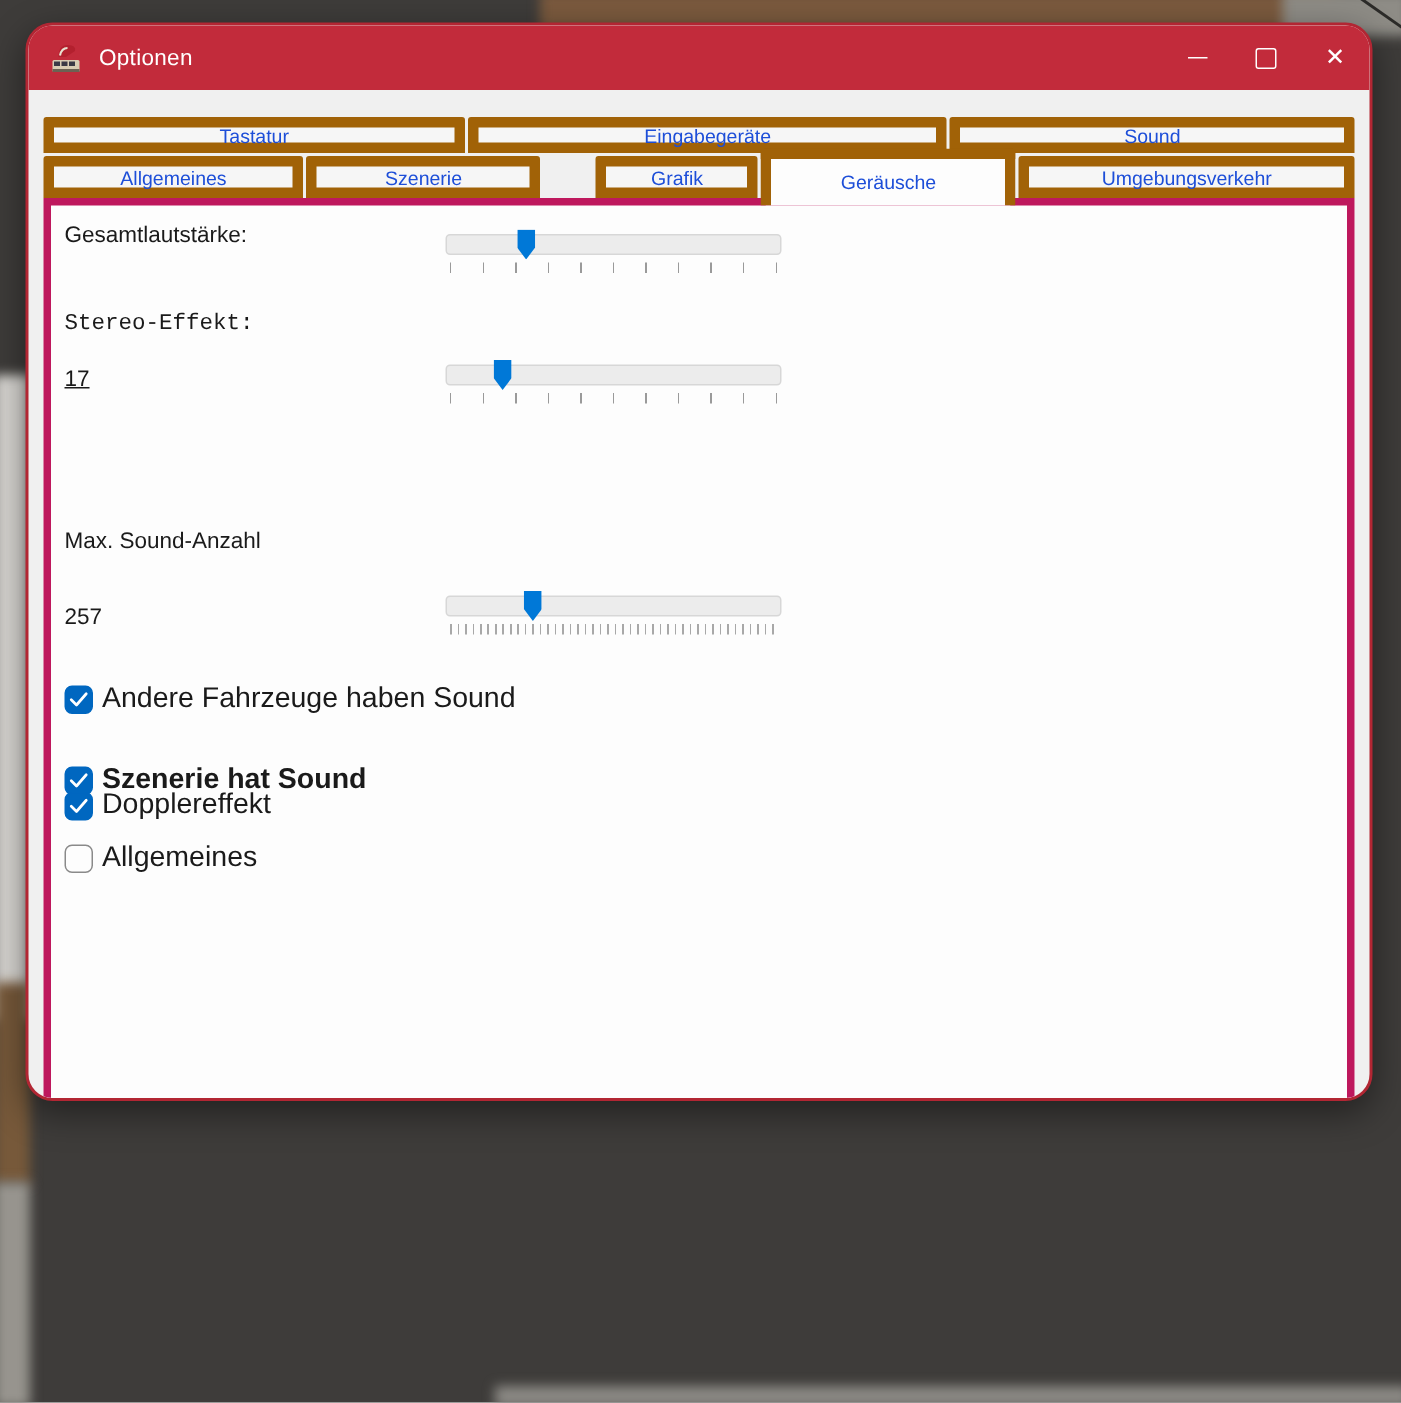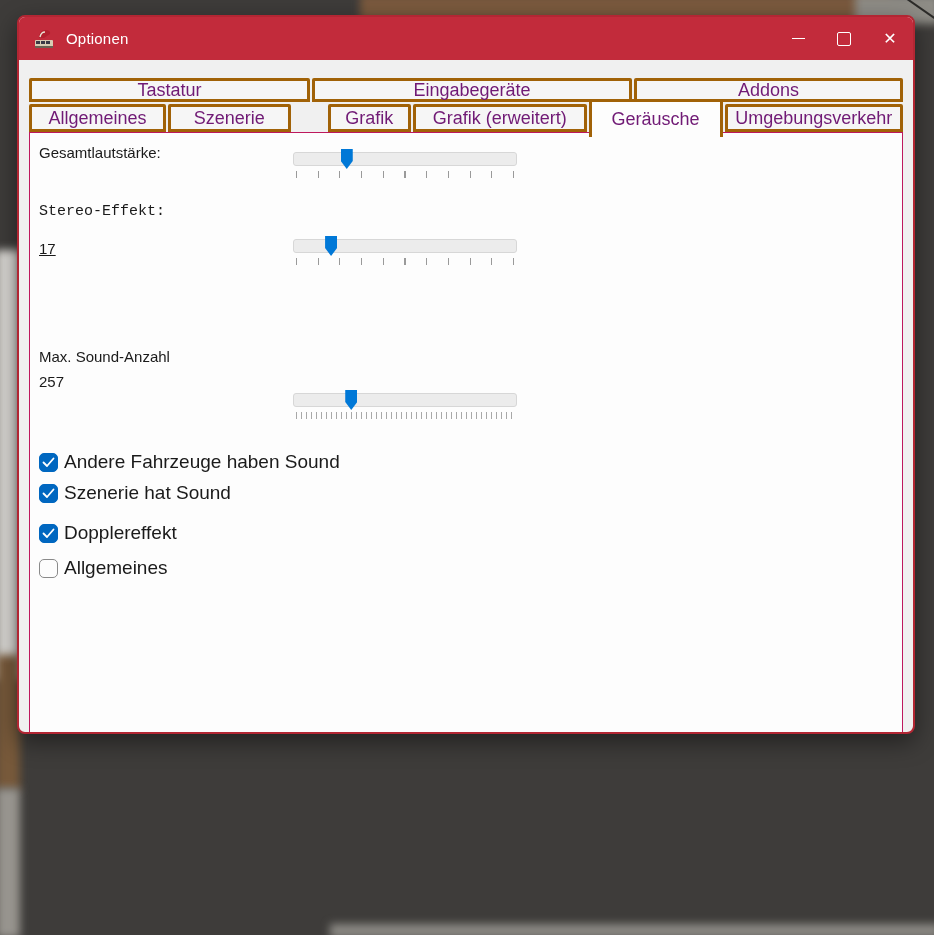--- a/index.html
+++ b/index.html
@@ -14,53 +14,53 @@
   .bd-brown-top{left:360px;top:-6px;width:530px;height:26px;background:#7b5a3e;}
   .bd-stone-topright{left:855px;top:-6px;width:85px;height:30px;background:#8e8c86;}
   .bd-line1{left:880px;top:0;width:60px;height:2px;background:#2c2b29;transform:rotate(35deg);}
   .bd-light-left{left:-4px;top:250px;width:24px;height:430px;background:#d9d7d3;}
   .bd-brown-left{left:-4px;top:655px;width:24px;height:135px;background:#77593a;}
   .bd-gray-left{left:-4px;top:788px;width:24px;height:150px;background:#97948e;}
   .bd-gray-bottom{left:330px;top:924px;width:610px;height:14px;background:#8b8984;}
   
   .dialog{
     position:absolute;left:17px;top:15px;width:898px;height:719px;
-    background:#f0f0f0;border:2px solid #b22633;border-radius:8px;
+    background:#f0f0f0;border:2px solid #b22633;border-radius:18px;
     box-sizing:border-box;overflow:hidden;
     box-shadow:0 8px 24px rgba(0,0,0,.45);
   }
   .titlebar{
     height:43px;background:#c22b3b;display:flex;align-items:center;
     color:#fff;
   }
   .titlebar .appicon{width:24px;height:24px;margin:0 10px 0 13px;flex:0 0 auto;}
   .titlebar .title{font-size:15px;letter-spacing:.2px;}
   .win-controls{margin-left:auto;display:flex;height:100%;}
   .win-btn{width:46px;height:100%;display:flex;align-items:center;justify-content:center;color:#fff;font-size:15px;cursor:default;}
   .glyph-min{display:block;width:13px;height:1.5px;background:#fff;}
   .glyph-max{display:block;width:12px;height:12px;border:1.4px solid #fff;border-radius:2px;}
   .glyph-close{font-size:16px;line-height:1;}
   
   .tabs{margin:18px 10px 0 10px;position:relative;z-index:3;}
   .tabrow{display:flex;gap:2px;}
   .tabrow + .tabrow{margin-top:2px;}
   .tab{
-    background:#f6f6f6;border:3px solid #a16207;box-sizing:border-box;
+    background:#f6f6f6;border:7px solid #a16207;box-sizing:border-box;
     height:24px;display:flex;align-items:center;justify-content:center;
-    font-size:18px;color:#701a75;border-radius:2px 2px 0 0;cursor:default;
+    font-size:13px;color:#1d4ed8;border-radius:2px 2px 0 0;cursor:default;
   }
   .tabrow2 .tab{height:28px;}
   .tab.active{
     background:#fdfdfd;border-bottom:none;height:38px;margin-top:-5px;
     position:relative;z-index:4;
   }
   
   .panel{
     position:absolute;left:10px;right:10px;top:115px;height:746px;
-    background:#fdfdfd;border:1px solid #be185d;box-sizing:border-box;z-index:2;
+    background:#fdfdfd;border:5px solid #be185d;box-sizing:border-box;z-index:2;
   }
   .flabel{position:absolute;left:9px;font-size:15px;color:#1a1a1a;white-space:nowrap;}
   .fvalue{position:absolute;left:9px;font-size:15px;color:#1a1a1a;}
   
   .slider{position:absolute;left:263px;width:224px;height:30px;}
   .slider .track{
     position:absolute;left:0;right:0;top:3px;height:14px;
     background:#ececec;border:1px solid #d7d7d7;border-radius:3px;box-sizing:border-box;
   }
   .slider .thumb{
@@ -130,27 +130,26 @@
       <div class="win-btn">
           <span class="glyph-close">✕</span>
         </div>
     </div>
   </div>
 
   <div class="tabs">
     <div class="tabrow tabrow1">
       <div class="tab" style="flex:278 0 0;">Tastatur</div>
       <div class="tab" style="flex:318 0 0;">Eingabegeräte</div>
-      <div class="tab" style="flex:266 0 0;">Addons</div>
+      <div class="tab" style="flex:266 0 0;">Sound</div>
     </div>
     <div class="tabrow tabrow2">
       <div class="tab" style="flex:139 0 0;">Allgemeines</div>
       <div class="tab" style="flex:124 0 0;">Szenerie</div>
       <div class="tab" style="flex:82 0 0;margin-left:35px;">Grafik</div>
-      <div class="tab" style="flex:178 0 0;">Grafik (erweitert)</div>
       <div class="tab active" style="flex:136 0 0;">Geräusche</div>
       <div class="tab" style="flex:183 0 0;">Umgebungsverkehr</div>
     </div>
   </div>
 
   <div class="panel">
 
     <div class="flabel" style="top:11px;">Gesamtlautstärke:</div>
     <div class="slider" style="top:16px;">
       <div class="track"></div>
@@ -160,37 +159,37 @@
 
     <div class="flabel" style="top:70px;font-family:Liberation Mono, monospace;">Stereo-Effekt:</div>
     <div class="fvalue" style="top:107px;text-decoration:underline;">17</div>
     <div class="slider" style="top:103px;">
       <div class="track"></div>
       <div class="thumb" style="left: 17%;"></div>
       <div class="ticks"></div>
     </div>
 
     <div class="flabel" style="top:215px;">Max. Sound-Anzahl</div>
-    <div class="fvalue" style="top:240px;">257</div>
+    <div class="fvalue" style="top:266px;">257</div>
     <div class="slider" style="top:257px;">
       <div class="track"></div>
       <div class="thumb" style="left: 26%;"></div>
       <div class="ticks dense"></div>
     </div>
 
     <div class="cbrow checked" style="top:318px;">
       <span class="cbbox">
         <svg width="13" height="11" viewBox="0 0 13 11">
             <path d="M1.5 5.5 L5 9 L11.5 1.5" stroke="#fff" stroke-width="1.8" fill="none" stroke-linecap="round" stroke-linejoin="round"></path>
           </svg>
       </span>
       <span class="cblabel">Andere Fahrzeuge haben Sound</span>
     </div>
 
-    <div class="cbrow checked" style="top:349px;">
+    <div class="cbrow checked" style="top:372px;font-weight:bold;">
       <span class="cbbox">
         <svg width="13" height="11" viewBox="0 0 13 11">
             <path d="M1.5 5.5 L5 9 L11.5 1.5" stroke="#fff" stroke-width="1.8" fill="none" stroke-linecap="round" stroke-linejoin="round"></path>
           </svg>
       </span>
       <span class="cblabel">Szenerie hat Sound</span>
     </div>
 
     <div class="cbrow checked" style="top:389px;">
       <span class="cbbox">

